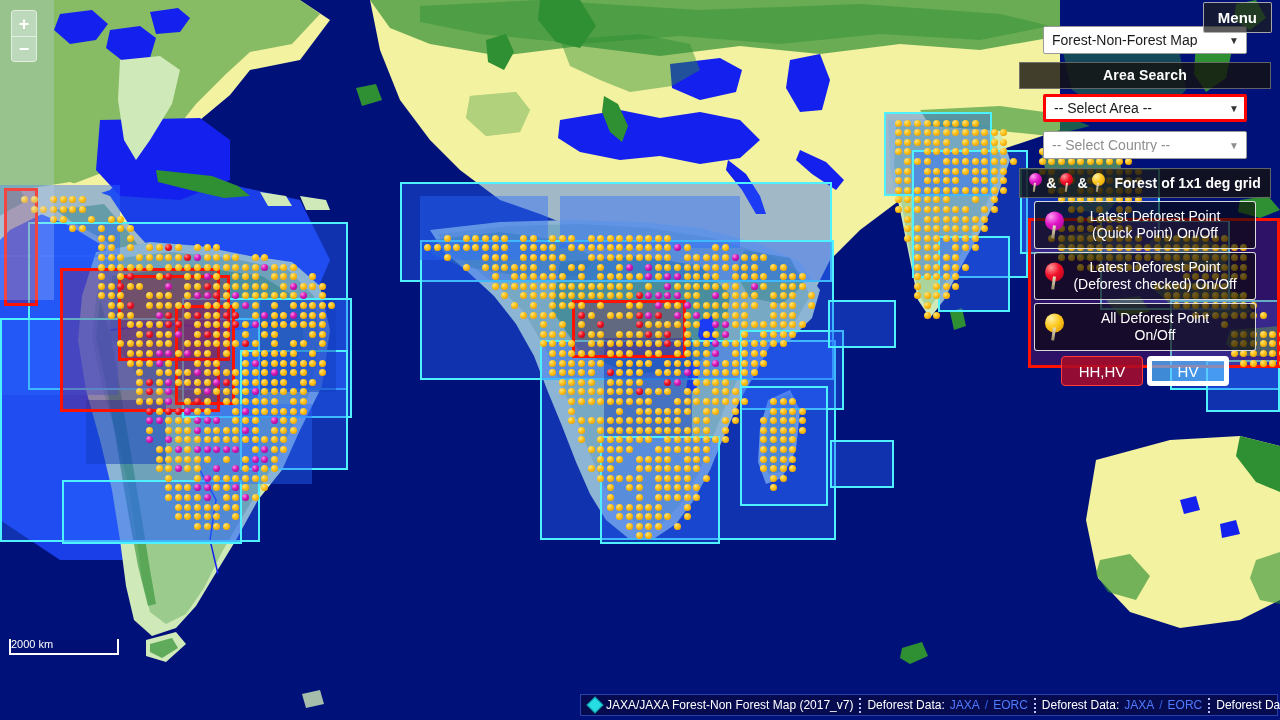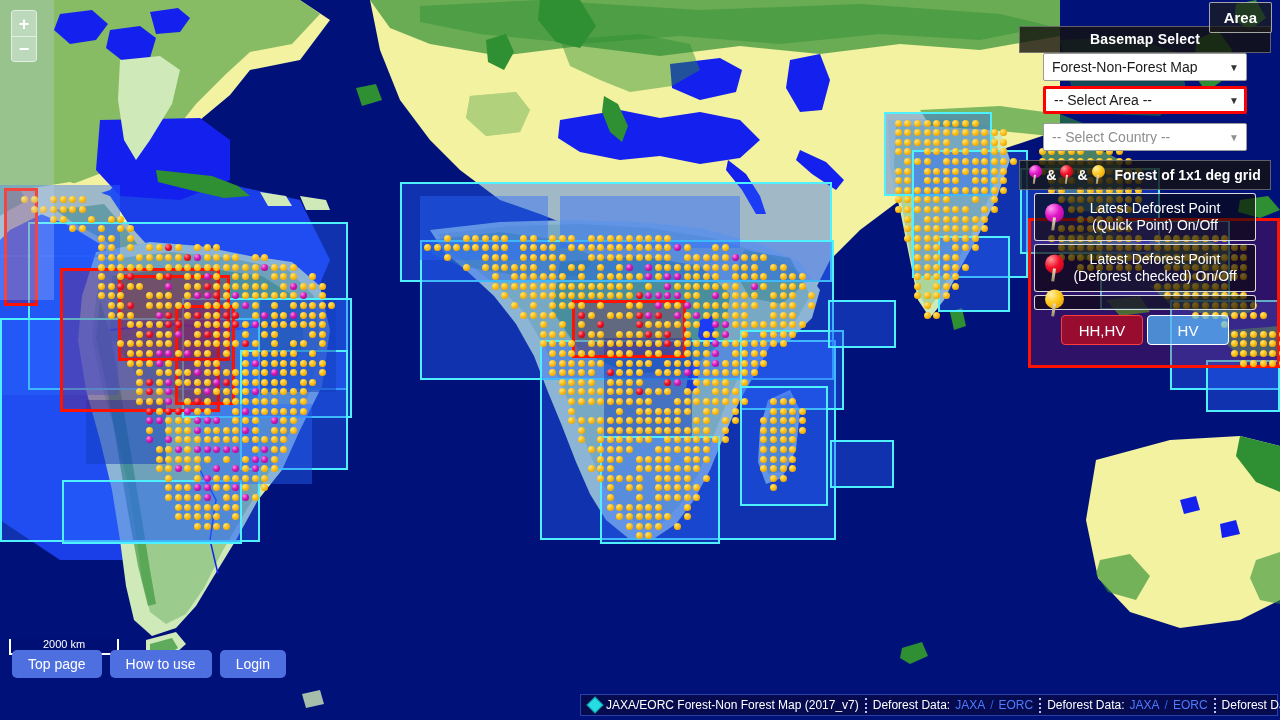--- a/index.html
+++ b/index.html
@@ -78,21 +78,21 @@
   }
 
   
   #scale-bar {
     position: absolute; left: 9px; bottom: 65px; width: 110px; height: 16px;
     border: 2px solid #ffffff; border-top: none;
     background: rgba(0,14,110,0.58);
     z-index: 40;
   }
   #scale-bar span {
-    display: block; text-align: center; color: #fff;
+    display: block; color: #fff;
     font: 11px/13px "Liberation Sans", sans-serif;
     margin-top: -1px;
   }
 
   
   #bottom-nav {
     position: absolute; left: 12px; bottom: 42px; display: flex; gap: 8px; z-index: 40;
   }
   #bottom-nav button {
     background: #4e6fe0; border: none; border-radius: 5px;
@@ -167,21 +167,21 @@
   
   #algo-row {
     width: 270px; display: flex; justify-content: center; gap: 4px; margin-top: 5px;
   }
   .algo-btn {
     width: 82px; height: 30px; border-radius: 4px; cursor: pointer;
     font: 15px/1 "Liberation Sans", sans-serif; color: #ffffff;
     display: flex; align-items: center; justify-content: center;
   }
   .algo-btn.on  { background: rgba(170,12,40,0.86); border: 1px solid #ff3b3b; }
-  .algo-btn.off { background: rgba(90,190,255,0.70); border: 1px solid #ffffff; }
+  .algo-btn.off { background: rgba(90,190,255,0.70); border: 5px solid #ffffff; }
 
   
   .pin-glyph { position: relative; display: inline-block; width: 13px; height: 19px; vertical-align: middle; }
   .pin-glyph i {
     position: absolute; left: 0; top: 0; width: 13px; height: 13px; border-radius: 50%;
     display: block;
   }
   .pin-glyph u {
     position: absolute; left: 5.2px; top: 10px; width: 2.4px; height: 9px;
     background: linear-gradient(#e8dcc0,#9c8d68); display: block;
@@ -1802,40 +1802,35 @@
 
   <div id="zoom-ctl">
     <button>+</button>
     <button>−</button>
   </div>
 
   <div id="scale-bar">
     <span>2000 km</span>
   </div>
 
-  <div id="bottom-nav">
-    <button>Top page</button>
-    <button>How to use</button>
-    <button>Login</button>
-  </div>
-
-  <button id="menu-btn">Area</button>
+
+  <button id="menu-btn">Menu</button>
 
   <div id="panel">
 
-    <div class="bar-title">Basemap Select</div>
     <div class="sel-wrap">
       <div class="sel-box">
         <select class="sel">
           <option>Forest-Non-Forest Map</option>
         </select>
         <span class="caret">▼</span>
       </div>
     </div>
 
+    <div class="bar-title" style="margin-top:8px;">Area Search</div>
     <div class="sel-wrap" style="margin-top:5px;">
       <div class="sel-box hl">
         <select class="sel">
           <option>-- Select Area --</option>
         </select>
         <span class="caret">▼</span>
       </div>
     </div>
     <div class="sel-wrap" style="margin-top:9px;">
       <div class="sel-box muted">
@@ -1884,32 +1879,36 @@
         <span>Latest Deforest Point</span><br>
         <span>(Deforest checked) On/Off</span>
       </span>
     </div>
 
     <div class="tog">
       <span class="pin pin-glyph big pin-yellow">
           <i></i>
           <u></u>
         </span>
+      <span class="tog-label">
+        <span>All Deforest Point</span><br>
+        <span>On/Off</span>
+      </span>
     </div>
 
     <div id="algo-row">
       <div class="algo-btn on">HH,HV</div>
       <div class="algo-btn off">HV</div>
     </div>
   </div>
 
   <div id="status-bar">
     <div class="st-item">
       <span class="st-diamond"></span>
-      <span>JAXA/EORC Forest-Non Forest Map (2017_v7)</span>
+      <span>JAXA/JAXA Forest-Non Forest Map (2017_v7)</span>
     </div>
     <div class="st-sep"></div>
     <div class="st-item">
       <span>Deforest Data:</span>
       <span class="lnk">JAXA</span>
         <span class="lnk2">/</span>
         <span class="lnk">EORC</span>
     </div>
     <div class="st-sep"></div>
     <div class="st-item">

